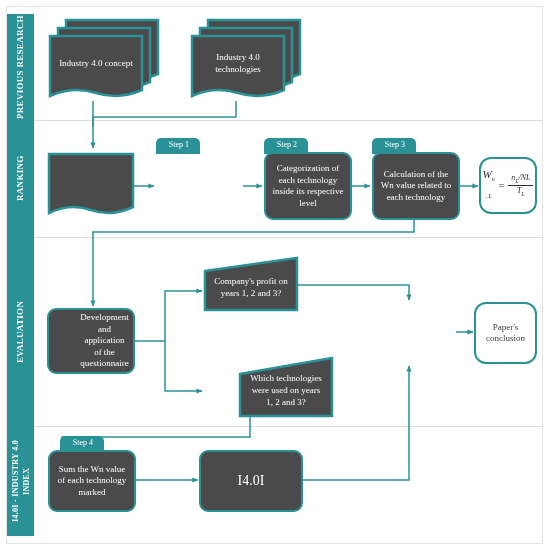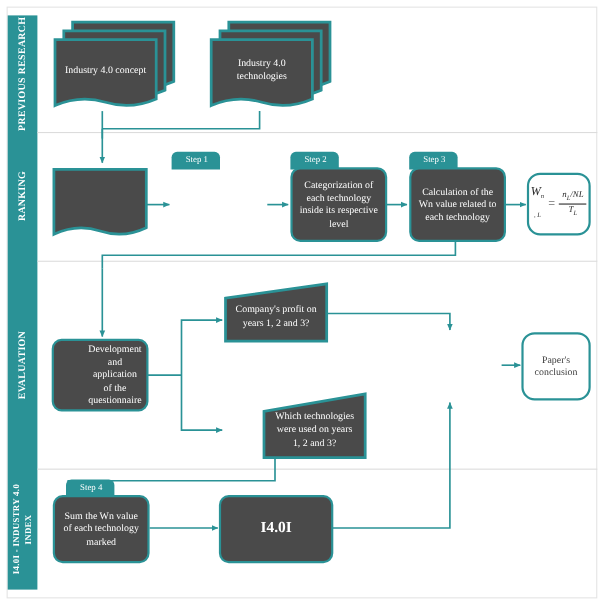--- a/index.html
+++ b/index.html
@@ -154,21 +154,21 @@
   .frac {
     display: inline-flex;
     flex-direction: column;
     align-items: center;
     line-height: 1.05;
     font-size: 8px;
   }
   .frac .num { padding: 0 3px 1px 3px; border-bottom: 1px solid #2b2b2b; }
   .frac .den { padding: 1px 3px 0 3px; }
   .sub { font-size: 6px; vertical-align: sub; font-style: italic; }
-  .big-label { font-size: 14px; color: #ffffff; font-weight: bold; }
+  .big-label { font-size: 14px; color: #ffffff; }
 </style>
 </head>
 <body>
 
 <div id="canvas">
 
   <div class="outer-frame"></div>
 
   <div class="lane-bar"></div>
 

